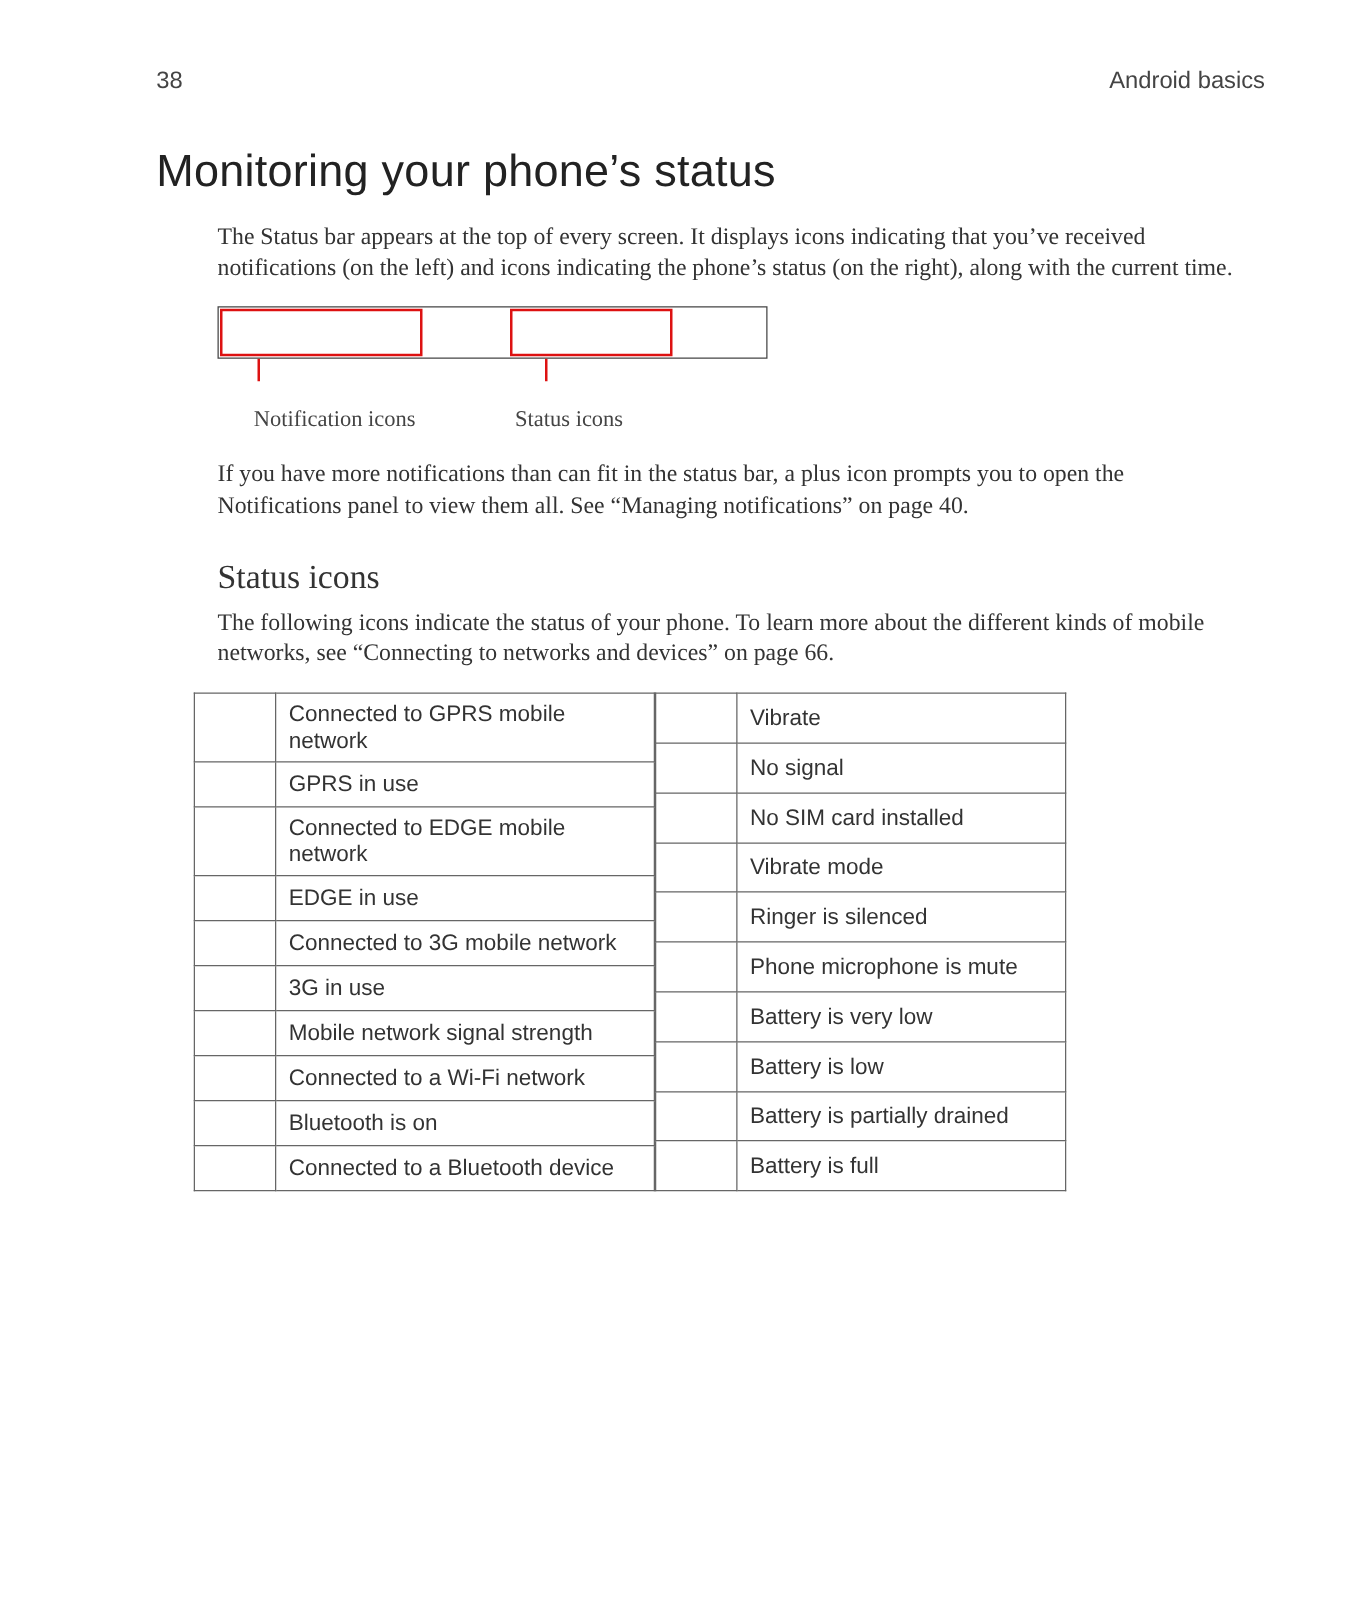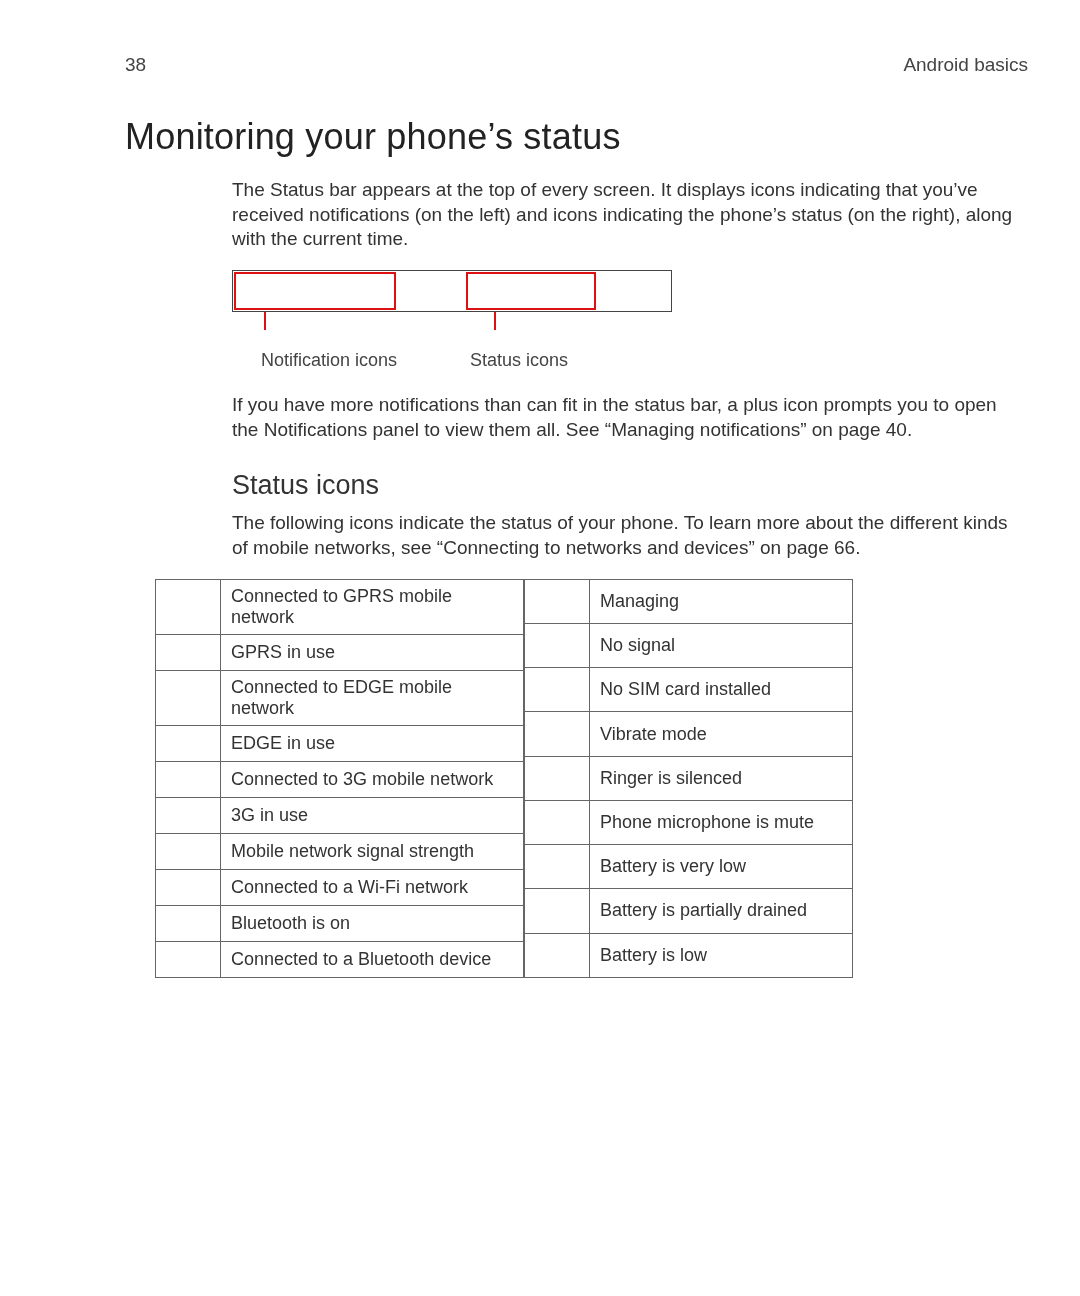--- a/index.html
+++ b/index.html
@@ -6,40 +6,41 @@
     font-family: Arial, Helvetica, sans-serif;
     margin: 0;
     padding: 0;
     background: #fff;
     color: #333;
   }
   .page {
     width: 1080px;
     height: 1296px;
     position: relative;
-    padding: 54px 52px 40px 125px;
+    padding: 54px 68px 40px 125px;
     box-sizing: border-box;
   }
   .header-row {
     display: flex;
     justify-content: space-between;
     font-size: 19px;
     color: #444;
     margin-bottom: 40px;
   }
   h1 {
     font-size: 36px;
     font-weight: normal;
     margin: 0 0 20px 0;
     color: #222;
     letter-spacing: 0.2px;
   }
   .body-col {
-    margin-left: 107px;
+    margin-left: 49px;
     margin-right: 10px;
+    font-family: Liberation Serif, serif;
   }
   p {
     font-size: 19px;
     line-height: 1.3;
     margin: 0 0 18px 0;
     color: #333;
   }
   .diagram {
     position: relative;
     width: 440px;
@@ -188,21 +189,21 @@
             <td class="icon-cell"></td>
             <td class="txt-cell-l">Connected to a Bluetooth device</td>
           </tr>
       </tbody>
     </table>
 
     <table>
       <tbody>
         <tr>
             <td class="icon-cell"></td>
-            <td class="txt-cell-r">Managing</td>
+            <td class="txt-cell-r">Vibrate</td>
           </tr>
         <tr>
             <td class="icon-cell"></td>
             <td class="txt-cell-r">No signal</td>
           </tr>
         <tr>
             <td class="icon-cell"></td>
             <td class="txt-cell-r">No SIM card installed</td>
           </tr>
         <tr>
@@ -216,24 +217,28 @@
         <tr>
             <td class="icon-cell"></td>
             <td class="txt-cell-r">Phone microphone is mute</td>
           </tr>
         <tr>
             <td class="icon-cell"></td>
             <td class="txt-cell-r">Battery is very low</td>
           </tr>
         <tr>
             <td class="icon-cell"></td>
+            <td class="txt-cell-r">Battery is low</td>
+          </tr>
+        <tr>
+            <td class="icon-cell"></td>
             <td class="txt-cell-r">Battery is partially drained</td>
           </tr>
         <tr>
             <td class="icon-cell"></td>
-            <td class="txt-cell-r">Battery is low</td>
+            <td class="txt-cell-r">Battery is full</td>
           </tr>
       </tbody>
     </table>
   </div>
 
 
 </div>
 
 </body></html>

